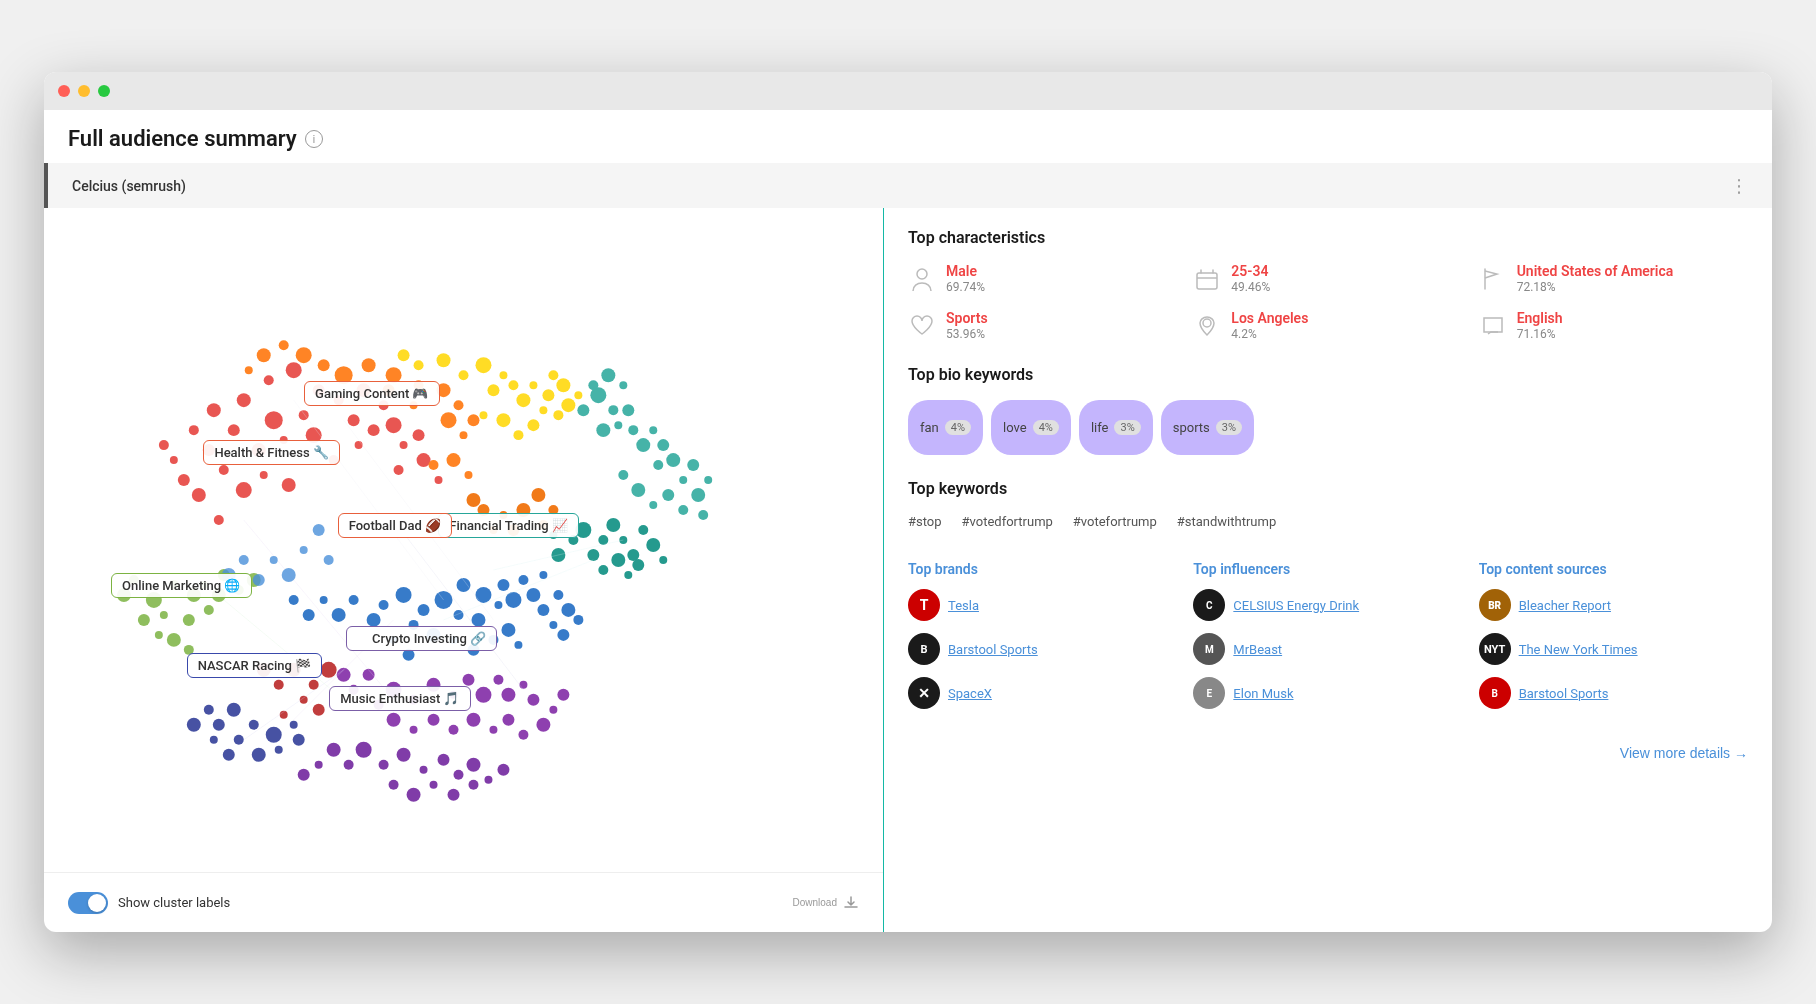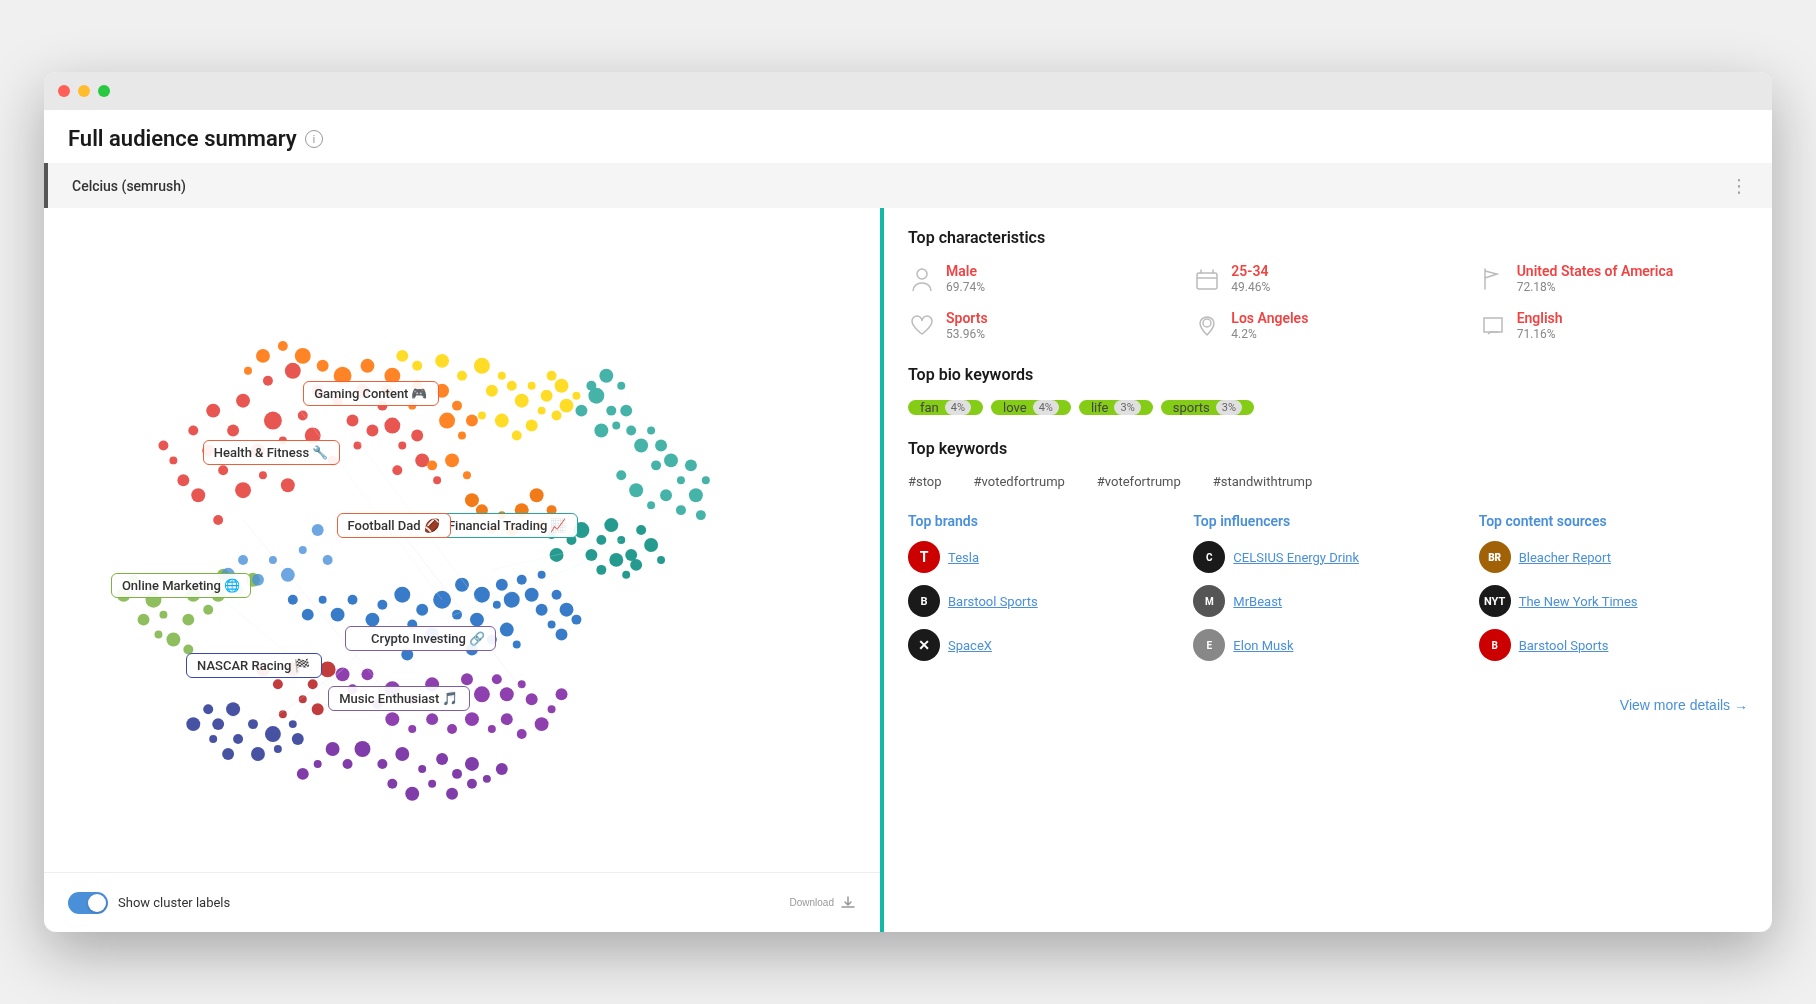--- a/index.html
+++ b/index.html
@@ -85,21 +85,21 @@
     .main-body {
       flex: 1;
       display: flex;
       overflow: hidden;
     }
     .left-panel {
       flex: 0 0 840px;
       position: relative;
       display: flex;
       flex-direction: column;
-      border-right: 4px solid #14b8a6;
+      border-right: 1px solid #14b8a6;
     }
     .network-viz {
       flex: 1;
       position: relative;
       overflow: hidden;
     }
     .cluster-canvas {
       position: absolute;
       top: 0; left: 0;
       width: 100%; height: 100%;
@@ -209,38 +209,38 @@
     .bio-keywords {
       display: flex;
       gap: 8px;
       flex-wrap: wrap;
       margin-bottom: 24px;
     }
     .keyword-tag {
       display: flex;
       align-items: center;
       gap: 6px;
-      background: #84cc16;
+      background: #c4b5fd;
       border-radius: 20px;
-      padding: 0 12px;
+      padding: 20px 12px;
       font-size: 13px;
       color: #444;
     }
     .keyword-pct {
       background: #e0e0e0;
       border-radius: 10px;
       padding: 1px 6px;
       font-size: 11px;
       color: #666;
     }
     .hashtags {
       display: flex;
-      gap: 32px;
+      gap: 20px;
       flex-wrap: wrap;
-      margin-bottom: 24px;
+      margin-bottom: 32px;
     }
     .hashtag {
       font-size: 13px;
       color: #555;
     }
     .three-col {
       display: grid;
       grid-template-columns: repeat(3, 1fr);
       gap: 16px;
       margin-bottom: 24px;

